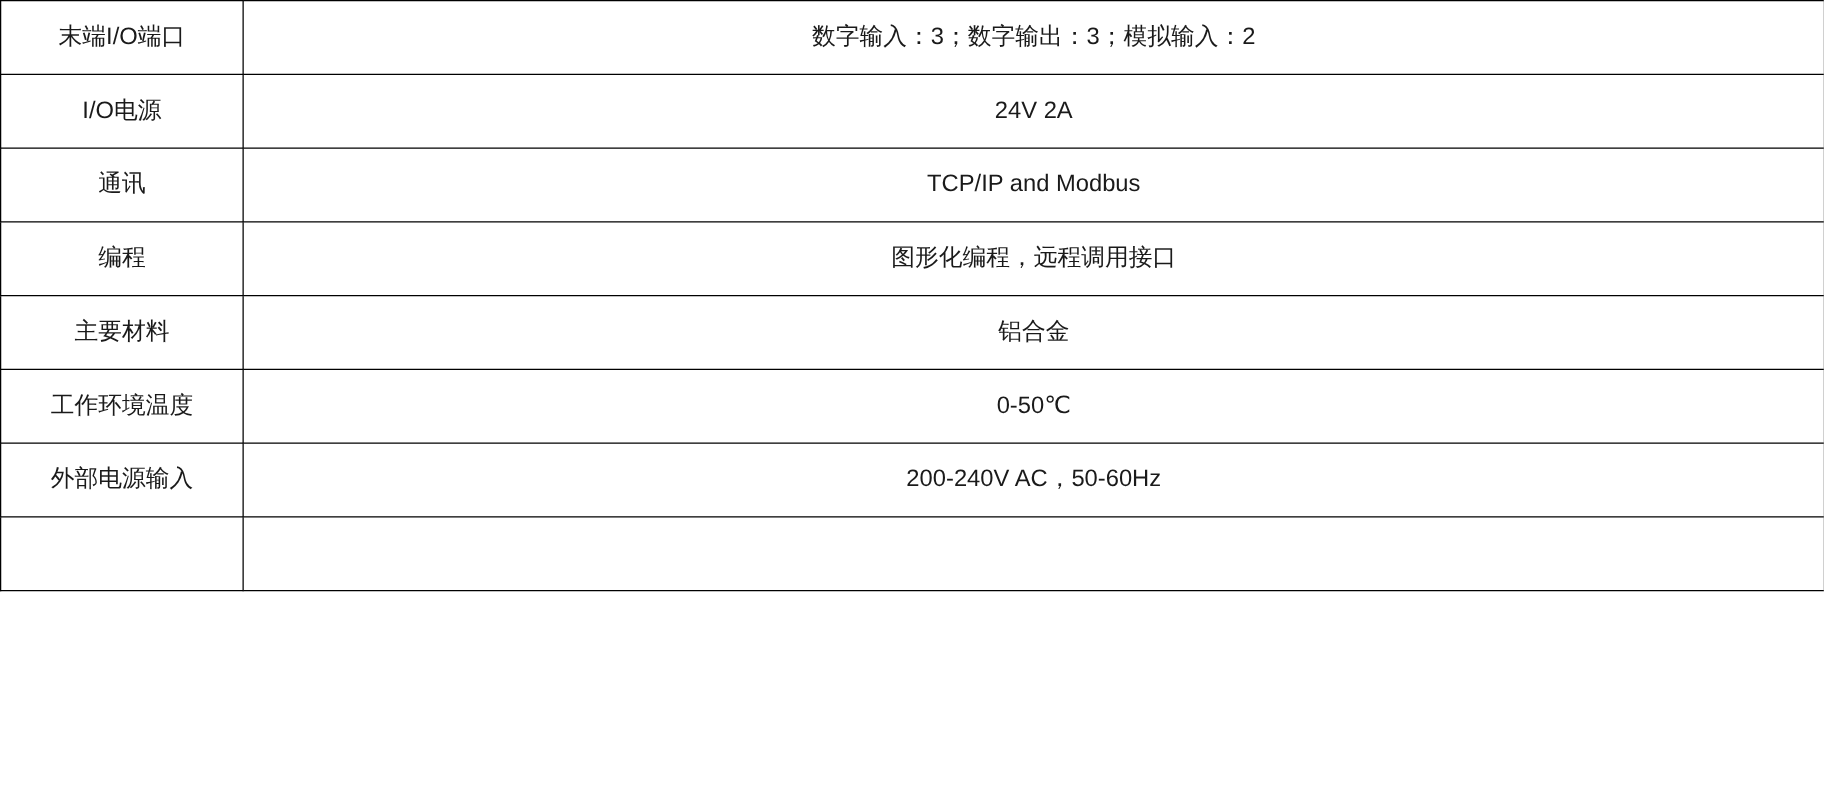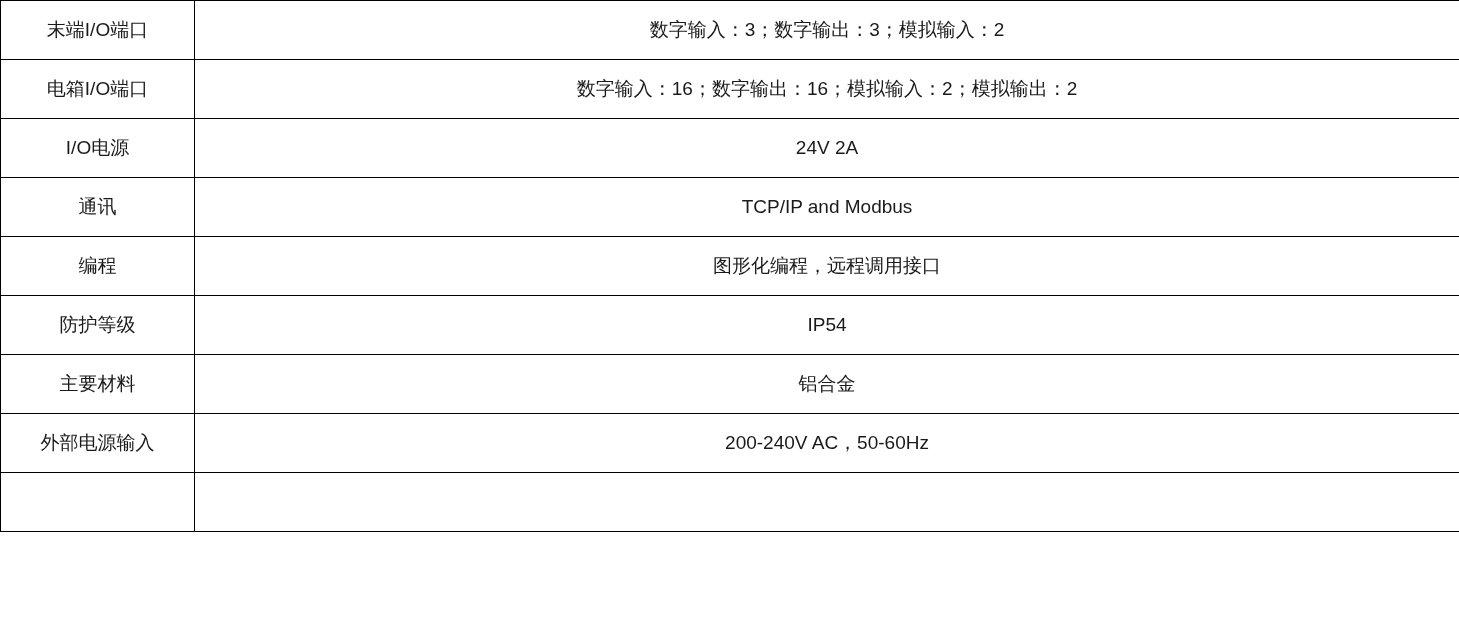--- a/index.html
+++ b/index.html
@@ -49,42 +49,38 @@
 </head>
 <body>
 
 <table class="spec-table">
   <tbody>
     <tr>
       <td class="label-cell">末端I/O端口</td>
       <td class="value-cell">数字输入：3；数字输出：3；模拟输入：2</td>
     </tr>
     <tr>
-      <td class="label-cell">电箱I/O端口</td>
-      <td class="value-cell">数字输入：16；数字输出：16；模拟输入：2；模拟输出：2</td>
-    </tr>
-    <tr>
       <td class="label-cell">I/O电源</td>
       <td class="value-cell">24V 2A</td>
     </tr>
     <tr>
       <td class="label-cell">通讯</td>
       <td class="value-cell">TCP/IP and Modbus</td>
     </tr>
     <tr>
       <td class="label-cell">编程</td>
       <td class="value-cell">图形化编程，远程调用接口</td>
     </tr>
     <tr>
-      <td class="label-cell">防护等级</td>
-      <td class="value-cell">IP54</td>
+      <td class="label-cell">主要材料</td>
+      <td class="value-cell">铝合金</td>
     </tr>
     <tr>
-      <td class="label-cell">主要材料</td>
-      <td class="value-cell">铝合金</td>
+      <td class="label-cell">工作环境温度</td>
+      <td class="value-cell">0-50℃</td>
     </tr>
     <tr>
       <td class="label-cell">外部电源输入</td>
       <td class="value-cell">200-240V AC，50-60Hz</td>
     </tr>
     <tr>
       <td class="label-cell"></td>
       <td class="value-cell"></td>
     </tr>
   </tbody>

